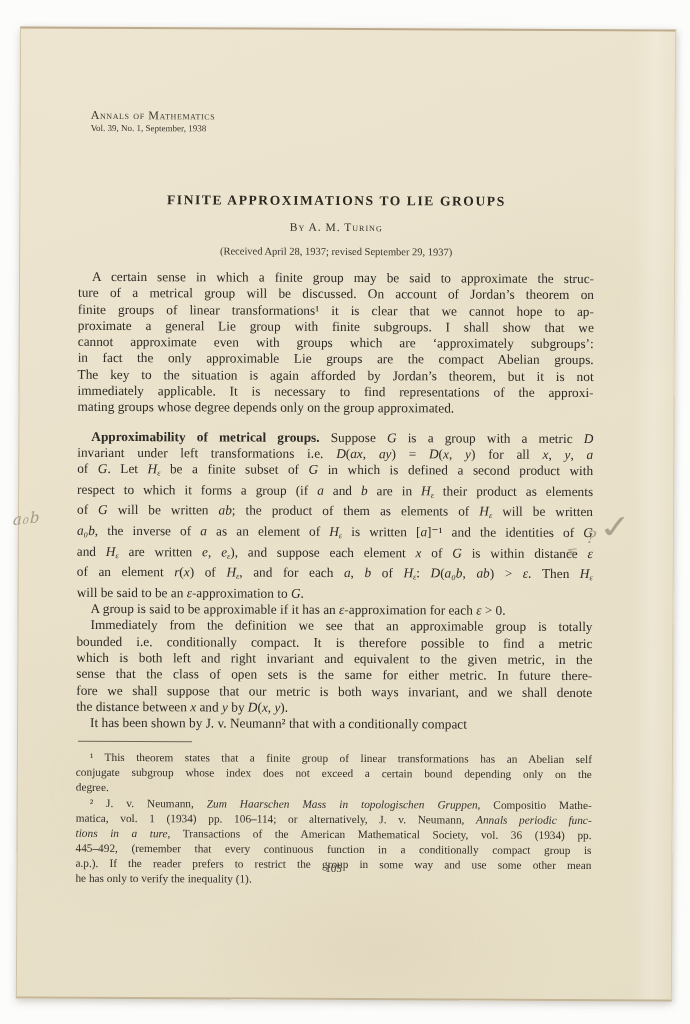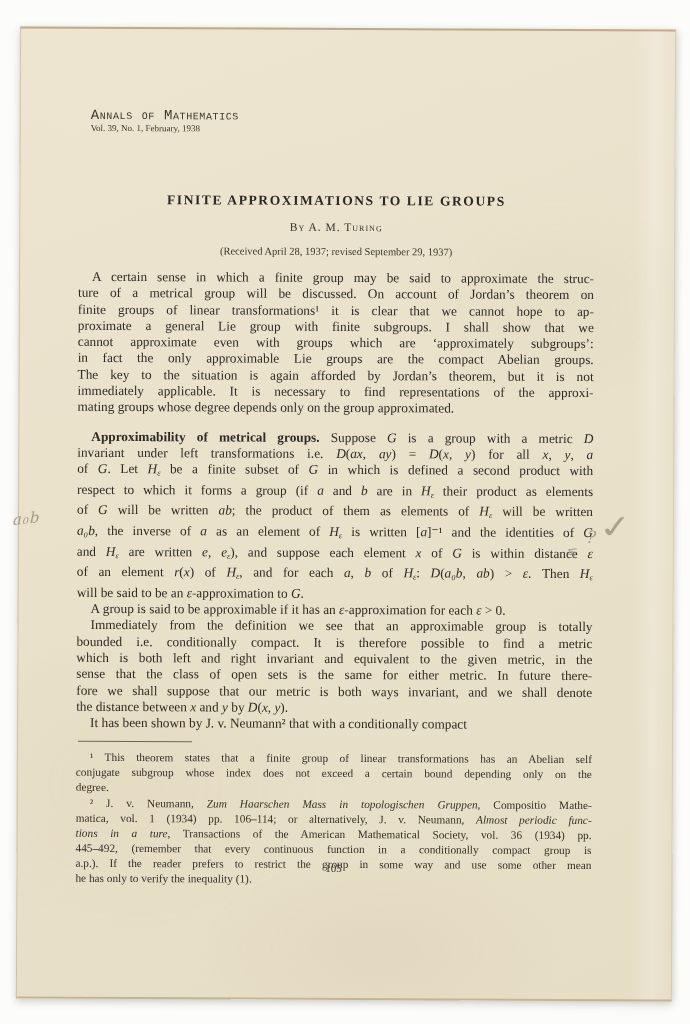--- a/index.html
+++ b/index.html
@@ -41,22 +41,21 @@
     position: absolute;
     left: 70px;
     top: 80px;
     font-size: 9px;
     line-height: 13px;
     color: #3a362e;
   }
   .journal-name {
     font-variant: small-caps;
     letter-spacing: 0.6px;
-    font-size: 14px;
-    font-family: Liberation Mono, monospace;
+    font-size: 12px;
   }
   .article-title {
     position: absolute;
     left: 58px;
     top: 163px;
     width: 516px;
     text-align: center;
     font-size: 13.5px;
     font-weight: 700;
     letter-spacing: 1.6px;
@@ -171,21 +170,21 @@
   }
 </style>
 </head>
 <body>
 
 <div class="stage">
   <div class="page">
 
     <div class="journal-header">
       <div class="journal-name">Annals of Mathematics</div>
-      <div class="journal-issue">Vol. 39, No. 1, February, 1938</div>
+      <div class="journal-issue">Vol. 39, No. 1, September, 1938</div>
     </div>
 
     <div class="article-title">FINITE APPROXIMATIONS TO LIE GROUPS</div>
     <div class="article-byline">By A. M. Turing</div>
     <div class="article-received">(Received April 28, 1937; revised September 29, 1937)</div>
 
     <div class="article-body">
       <div id="body-paragraphs">
           <div class="para">
             <div class="line indent">A certain sense in which a finite group may be said to approximate the struc-</div>
@@ -227,21 +226,21 @@
       <div class="footnote-rule"></div>
       <div class="footnotes">
         <div id="footnote-paragraphs">
             <div class="fn-para">
               <div class="line indent">¹ This theorem states that a finite group of linear transformations has an Abelian self</div>
               <div class="line">conjugate subgroup whose index does not exceed a certain bound depending only on the</div>
               <div class="line line-last">degree.</div>
             </div>
             <div class="fn-para">
               <div class="line indent">² J. v. Neumann, <i>Zum Haarschen Mass in topologischen Gruppen</i>, Compositio Mathe-</div>
-              <div class="line">matica, vol. 1 (1934) pp. 106–114; or alternatively, J. v. Neumann, <i>Almost periodic func-</i></div>
+              <div class="line">matica, vol. 1 (1934) pp. 106–114; or alternatively, J. v. Neumann, <i>Annals periodic func-</i></div>
               <div class="line"><i>tions in a ture</i>, Transactions of the American Mathematical Society, vol. 36 (1934) pp.</div>
               <div class="line">445–492, (remember that every continuous function in a conditionally compact group is</div>
               <div class="line">a.p.).  If the reader prefers to restrict the group in some way and use some other mean</div>
               <div class="line line-last">he has only to verify the inequality (1).</div>
             </div>
           </div>
       </div>
     </div>
 
     <div class="page-number">105</div>

